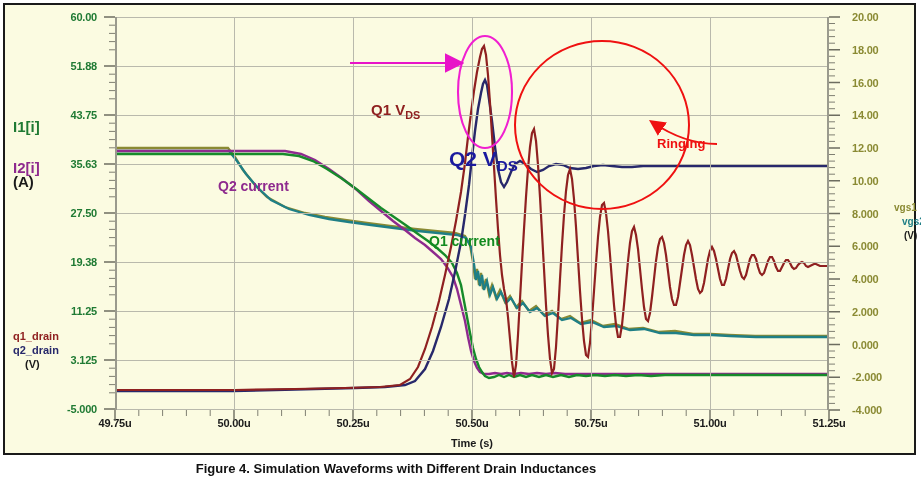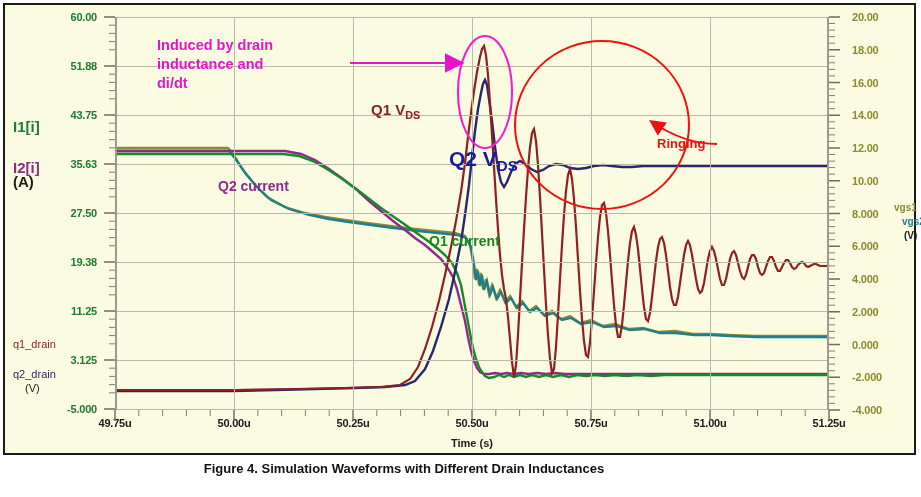--- a/index.html
+++ b/index.html
@@ -44,43 +44,43 @@
     letter-spacing:-.2px;
   }
 
   #xtitle{
     position:absolute;left:110px;width:714px;top:432px;text-align:center;
     font-size:11px;font-weight:bold;color:#1a1a1a;
   }
 
   
   #yleftcap{position:absolute;left:8px;top:115px;font-size:15px;font-weight:bold;line-height:14px;}
-  #yleftcap2{position:absolute;left:8px;top:332px;font-size:11px;font-weight:normal;line-height:14px;}
+  #yleftcap2{position:absolute;left:8px;top:324px;font-size:11px;font-weight:bold;line-height:14px;}
   #yrightcap{position:absolute;left:889px;top:196px;font-size:10px;font-weight:bold;line-height:14px;}
   .c-green{color:#1f7a33;}
   .c-purple{color:#8e2a8e;margin-top:27px;}
   .c-black{color:#1a1a1a;}
   .c-darkred{color:#8f2020;}
-  .c-navy{color:#27286b;margin-top:16px;}
+  .c-navy{color:#27286b;}
   .c-olive{color:#8a8a33;}
   .c-teal{color:#1f7f86;}
 
   
   .anno{position:absolute;font-weight:bold;white-space:pre-line;}
   #anno-induced{left:152px;top:31px;font-size:14.5px;color:#e814c8;line-height:19px;}
   #anno-q1vds{left:366px;top:96px;font-size:15px;color:#8f2020;}
   #anno-q2vds{left:444px;top:142px;font-size:21px;color:#1a1a9e;}
   #anno-q2cur{left:213px;top:173px;font-size:14px;color:#8e2a8e;}
   #anno-q1cur{left:424px;top:228px;font-size:14px;color:#128a1e;}
   #anno-ringing{left:652px;top:131px;font-size:13px;color:#ef1111;}
   .sub{font-size:.72em;vertical-align:sub;}
 
   #caption{
     position:absolute;left:0;top:461px;width:792px;text-align:center;
-    font-size:13px;font-weight:bold;color:#111;padding-left:8px;
+    font-size:13px;font-weight:bold;color:#111;
   }
 
   svg{display:block;}
   .ov{position:absolute;left:0;top:0;width:921px;height:452px;pointer-events:none;}
 </style>
 </head>
 <body>
 
 <div id="root">
 
@@ -228,23 +228,20 @@
                    M609.8,405V411 M633.6,405V411 M657.4,405V411 M681.2,405V411
                    M728.8,405V411 M752.6,405V411 M776.4,405V411 M800.2,405V411"></path>
         </g>
         <g stroke-width="1.4" stroke="#6d6d60">
           <path d="M110,405V416 M229,405V416 M348,405V416 M467,405V416
                    M586,405V416 M705,405V416 M824,405V416"></path>
         </g>
       </g>
     </svg>
 
-    <div class="anno" id="anno-induced">Induced by drain
-inductance and
-di/dt</div>
 
     <div class="anno" id="anno-q1vds"><span>Q1 V</span><span class="sub">DS</span></div>
 
     <div class="anno" id="anno-q2vds"><span>Q2 V</span><span class="sub">DS</span></div>
 
     <div class="anno" id="anno-q2cur">Q2 current</div>
     <div class="anno" id="anno-q1cur">Q1 current</div>
     <div class="anno" id="anno-ringing">Ringing</div>
 
     <svg class="ov" viewBox="0 0 921 452">

